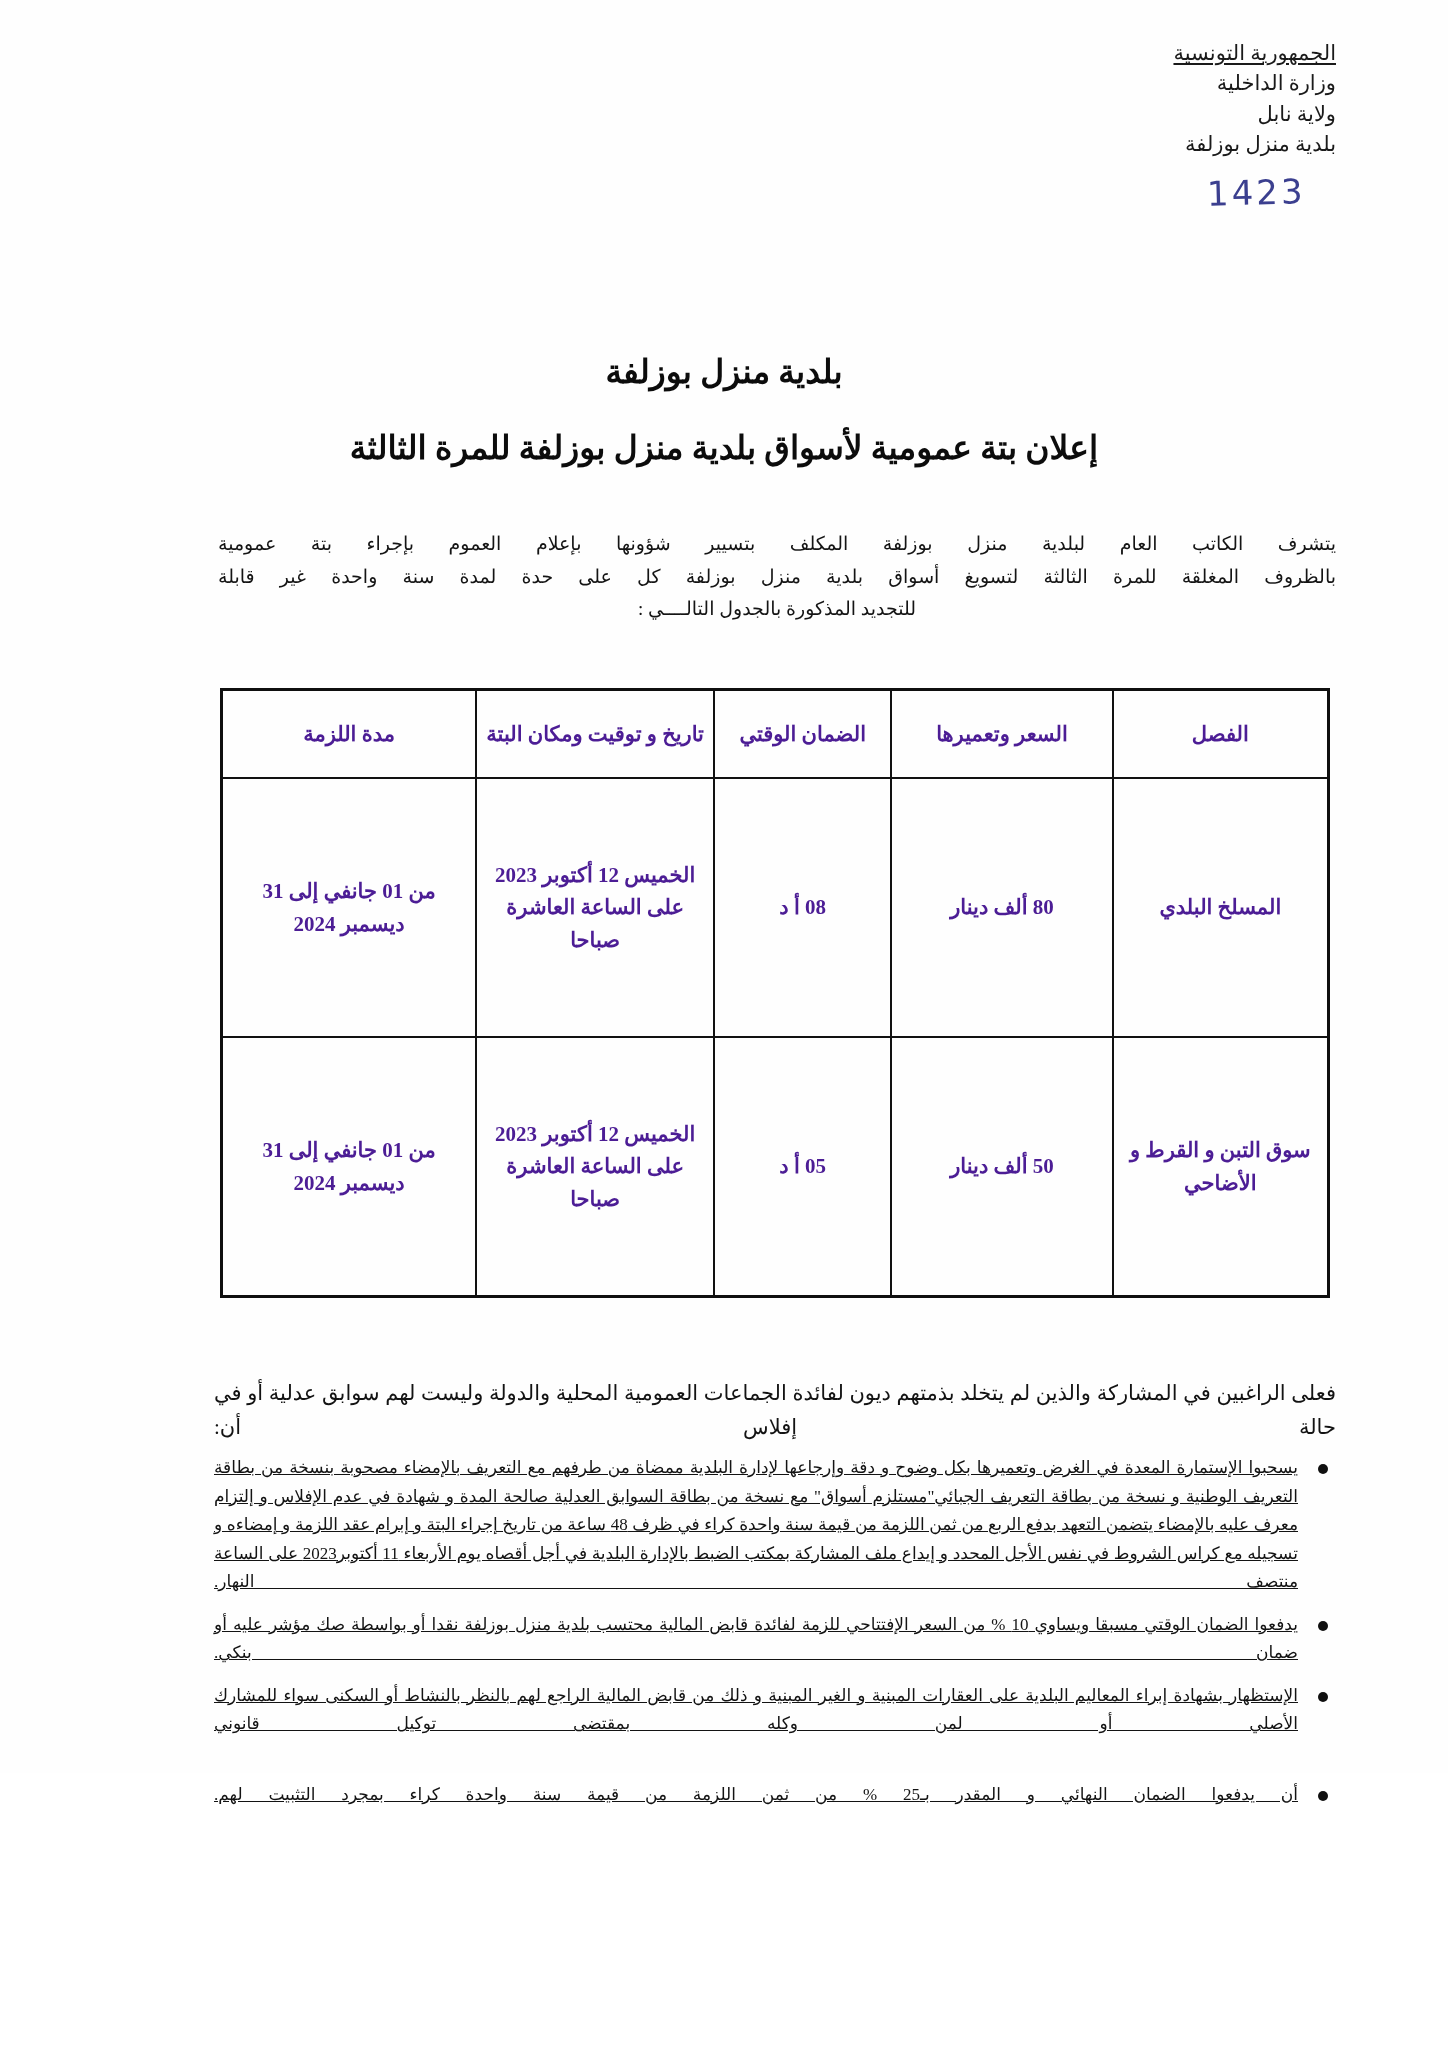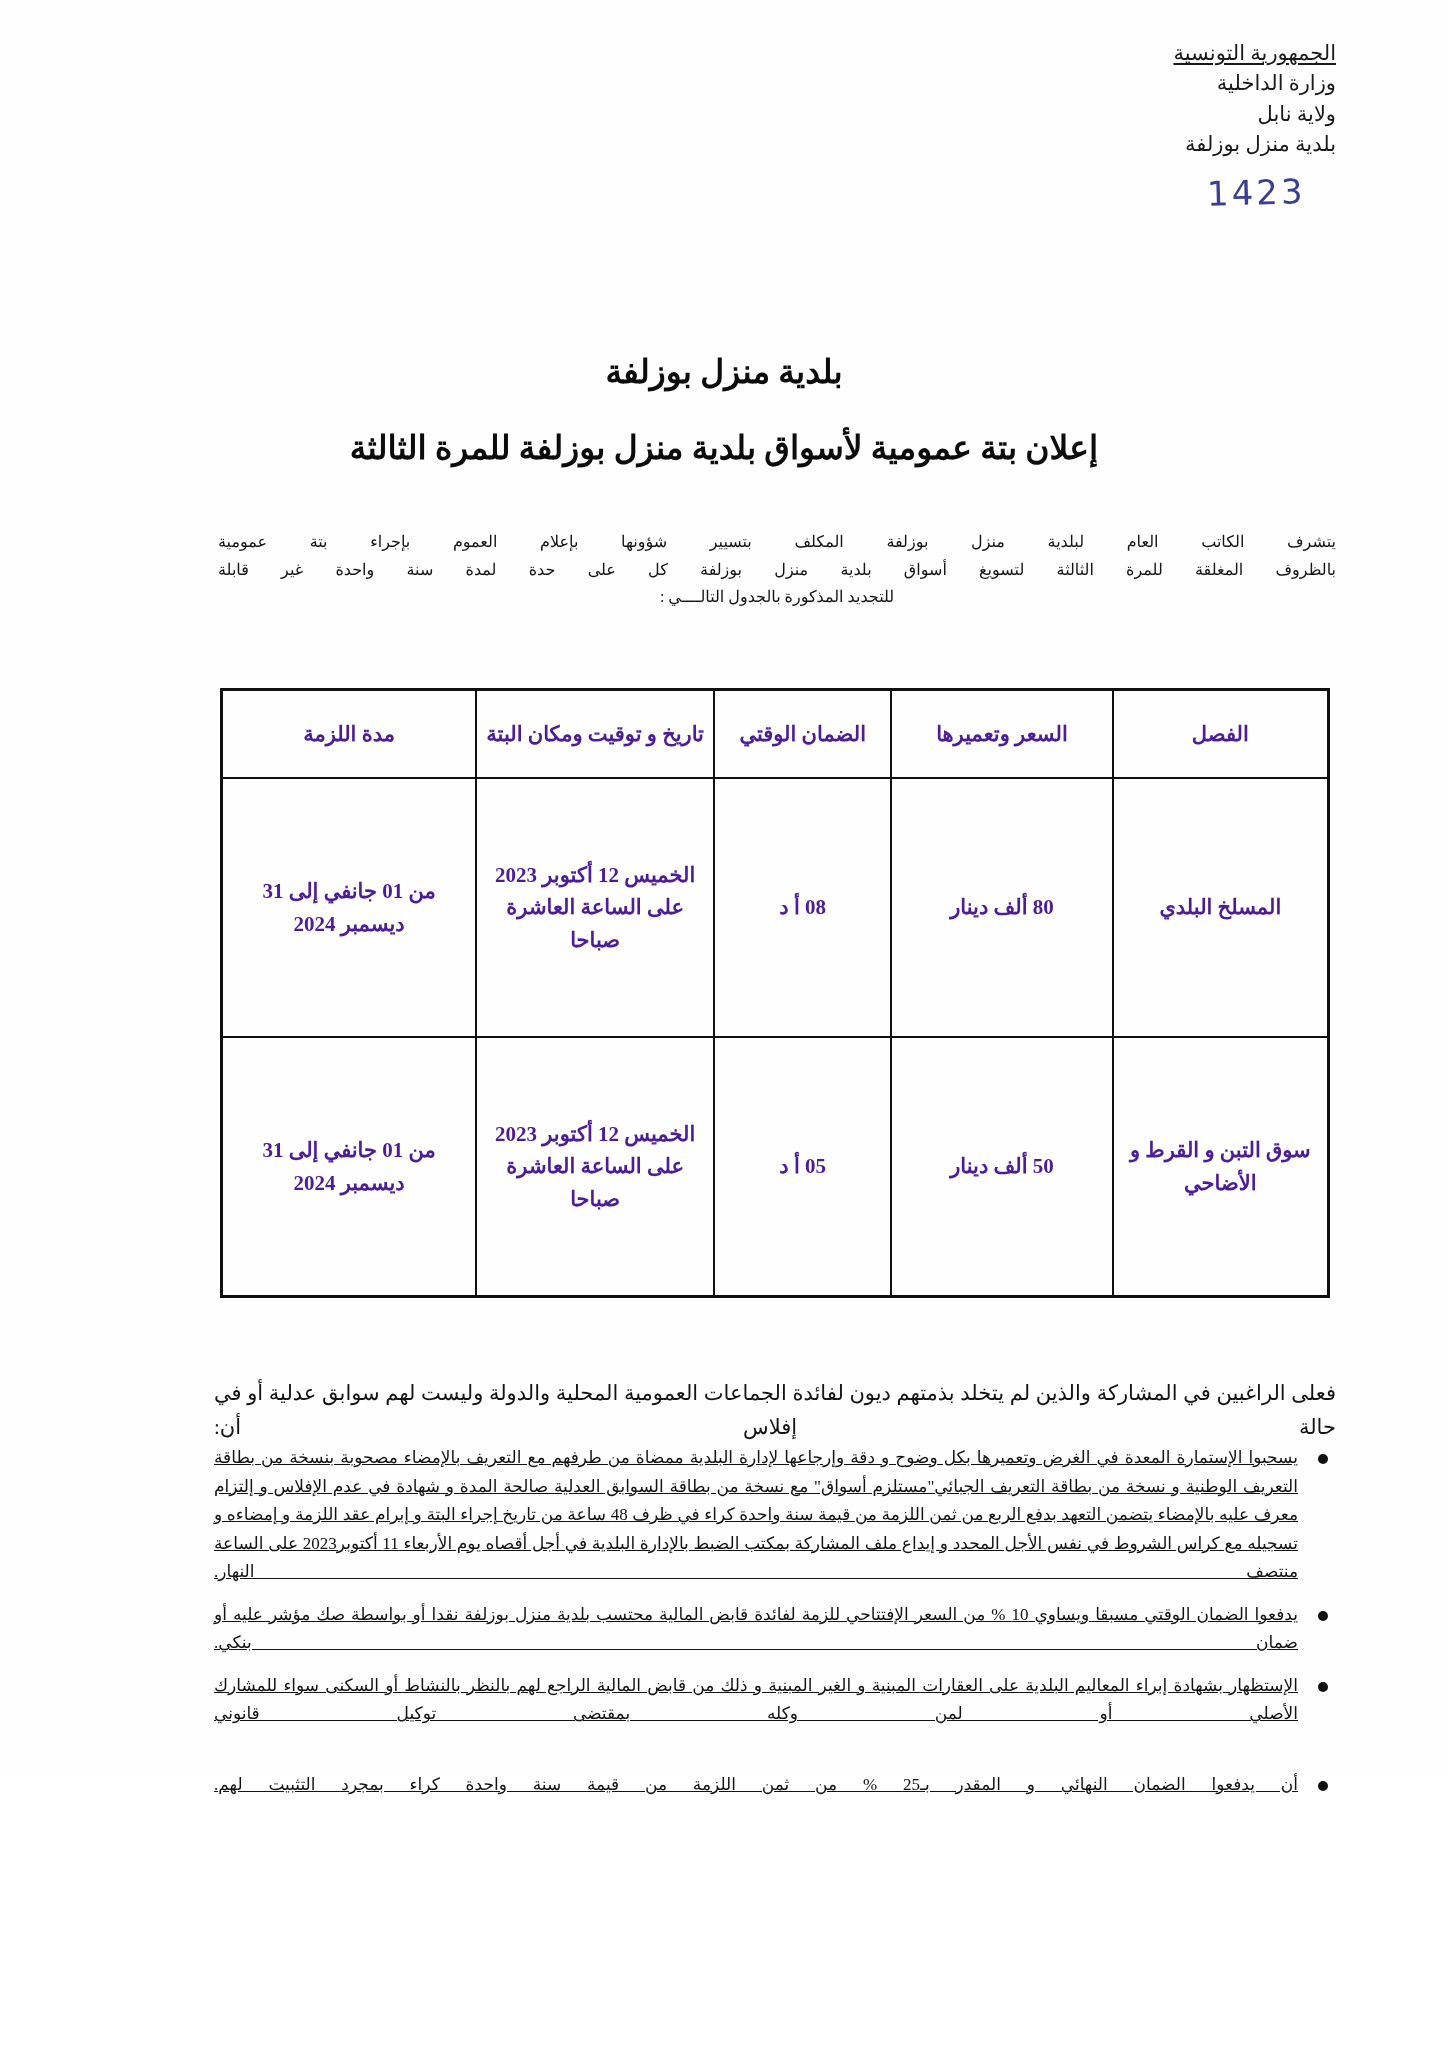--- a/index.html
+++ b/index.html
@@ -83,21 +83,21 @@
 
   
   .intro {
     position: absolute;
     top: 528px;
     right: 112px;
     width: 1118px;
     text-align: justify;
     text-align-last: center;
     direction: rtl;
-    font-size: 16px;
+    font-size: 19px;
     line-height: 1.72;
     color: #141414;
   }
   .intro .l { display: block; }
   .intro .l1 { text-align: justify; text-align-last: justify; }
   .intro .l2 { text-align: justify; text-align-last: justify; }
   .intro .l3 { text-align: right; }
 
   
   .table-wrap {
@@ -146,20 +146,21 @@
     right: 112px;
     width: 1122px;
     direction: rtl;
     color: #131313;
   }
   .cond-lead {
     font-size: 21px;
     line-height: 1.62;
     text-align: justify;
     text-align-last: justify;
+    margin-bottom: 10px;
   }
   ul.cond-list {
     list-style: none;
     margin: 0;
     padding: 0 38px 0 0;
   }
   ul.cond-list li {
     position: relative;
     font-size: 17px;
     line-height: 1.68;

